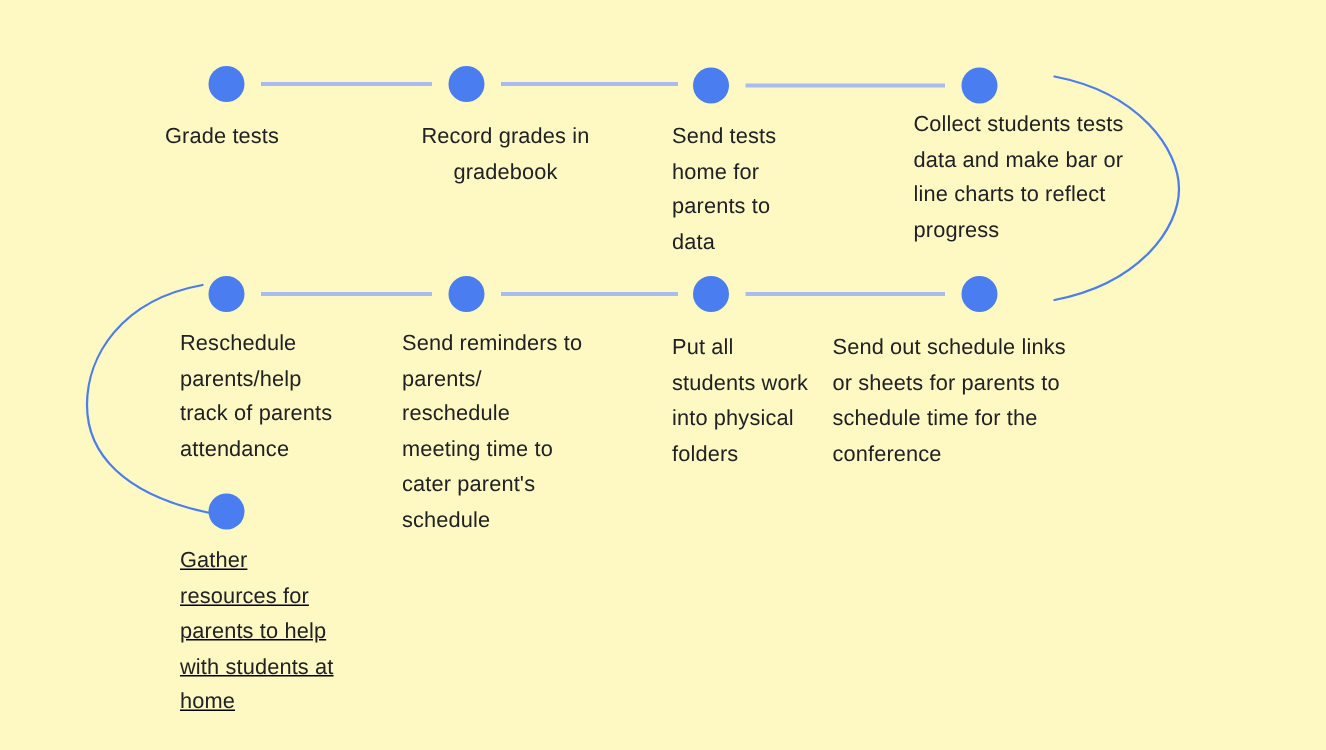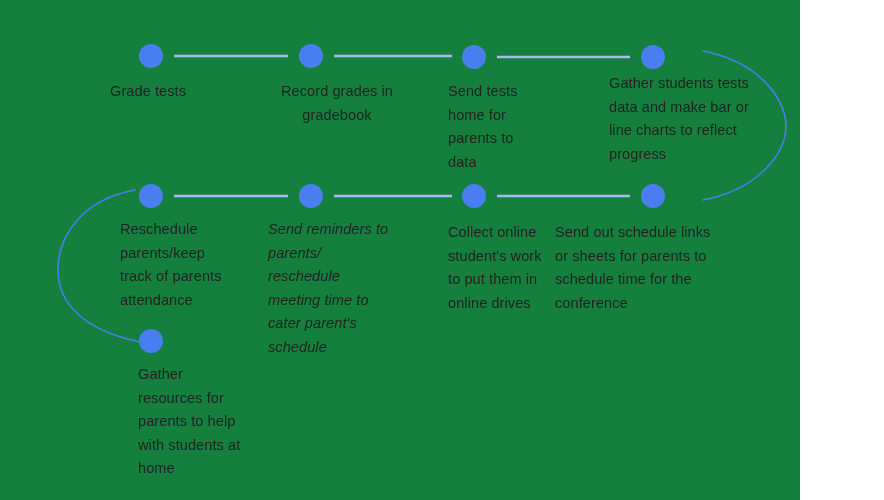--- a/index.html
+++ b/index.html
@@ -5,23 +5,23 @@
   html, body {
     margin: 0;
     padding: 0;
     background: #ffffff;
   }
   body {
     font-family: "Liberation Sans", sans-serif;
   }
   #canvas {
     position: relative;
-    width: 800px;
+    width: 884px;
     height: 500px;
-    background: #15803d;
+    background: #fef9c3;
     overflow: hidden;
   }
   #connector-layer {
     position: absolute;
     left: 0;
     top: 0;
     width: 884px;
     height: 500px;
     pointer-events: none;
   }
@@ -76,37 +76,37 @@
       <div class="node" style="left: 299px; top: 44px; background: rgb(74, 126, 240);"></div>
       <div class="label-stack" style="left: 272px; top: 80px; width: 130px;">
         <div class="node-label" style="color: rgb(32, 33, 36); text-align: center;">Record grades in gradebook</div>
       </div>
       <div class="node" style="left: 462px; top: 45px; background: rgb(74, 126, 240);"></div>
       <div class="label-stack" style="left: 448px; top: 80px; width: 96px;">
         <div class="node-label" style="color: rgb(32, 33, 36);">Send tests home for parents to data</div>
       </div>
       <div class="node" style="left: 641px; top: 45px; background: rgb(74, 126, 240);"></div>
       <div class="label-stack" style="left: 609px; top: 72px; width: 140px;">
-        <div class="node-label" style="color: rgb(32, 33, 36);">Gather students tests data and make bar or line charts to reflect progress</div>
+        <div class="node-label" style="color: rgb(32, 33, 36);">Collect students tests data and make bar or line charts to reflect progress</div>
       </div>
       <div class="node" style="left: 139px; top: 184px; background: rgb(74, 126, 240);"></div>
       <div class="label-stack" style="left: 120px; top: 218px; width: 105px;">
-        <div class="node-label" style="color: rgb(32, 33, 36);">Reschedule parents/keep track of parents attendance</div>
+        <div class="node-label" style="color: rgb(32, 33, 36);">Reschedule parents/help track of parents attendance</div>
       </div>
       <div class="node" style="left: 299px; top: 184px; background: rgb(74, 126, 240);"></div>
       <div class="label-stack" style="left: 268px; top: 218px; width: 128px;">
-        <div class="node-label" style="color: rgb(32, 33, 36); font-style: italic;">Send reminders to parents/ reschedule meeting time to cater parent's schedule</div>
+        <div class="node-label" style="color: rgb(32, 33, 36);">Send reminders to parents/ reschedule meeting time to cater parent's schedule</div>
       </div>
       <div class="node" style="left: 462px; top: 184px; background: rgb(74, 126, 240);"></div>
       <div class="label-stack" style="left: 448px; top: 221px; width: 98px;">
-        <div class="node-label" style="color: rgb(32, 33, 36);">Collect online student's work to put them in online drives</div>
+        <div class="node-label" style="color: rgb(32, 33, 36);">Put all students work into physical folders</div>
       </div>
       <div class="node" style="left: 641px; top: 184px; background: rgb(74, 126, 240);"></div>
       <div class="label-stack" style="left: 555px; top: 221px; width: 160px;">
         <div class="node-label" style="color: rgb(32, 33, 36);">Send out schedule links or sheets for parents to schedule time for the conference</div>
       </div>
       <div class="node" style="left: 139px; top: 329px; background: rgb(74, 126, 240);"></div>
-      <div class="label-stack" style="left: 138px; top: 363px; width: 104px;">
+      <div class="label-stack" style="left: 120px; top: 363px; width: 104px; text-decoration: underline;">
         <div class="node-label" style="color: rgb(32, 33, 36);">Gather resources for parents to help with students at home</div>
       </div>
     </div>
 
 </div>
 
 </body></html>

